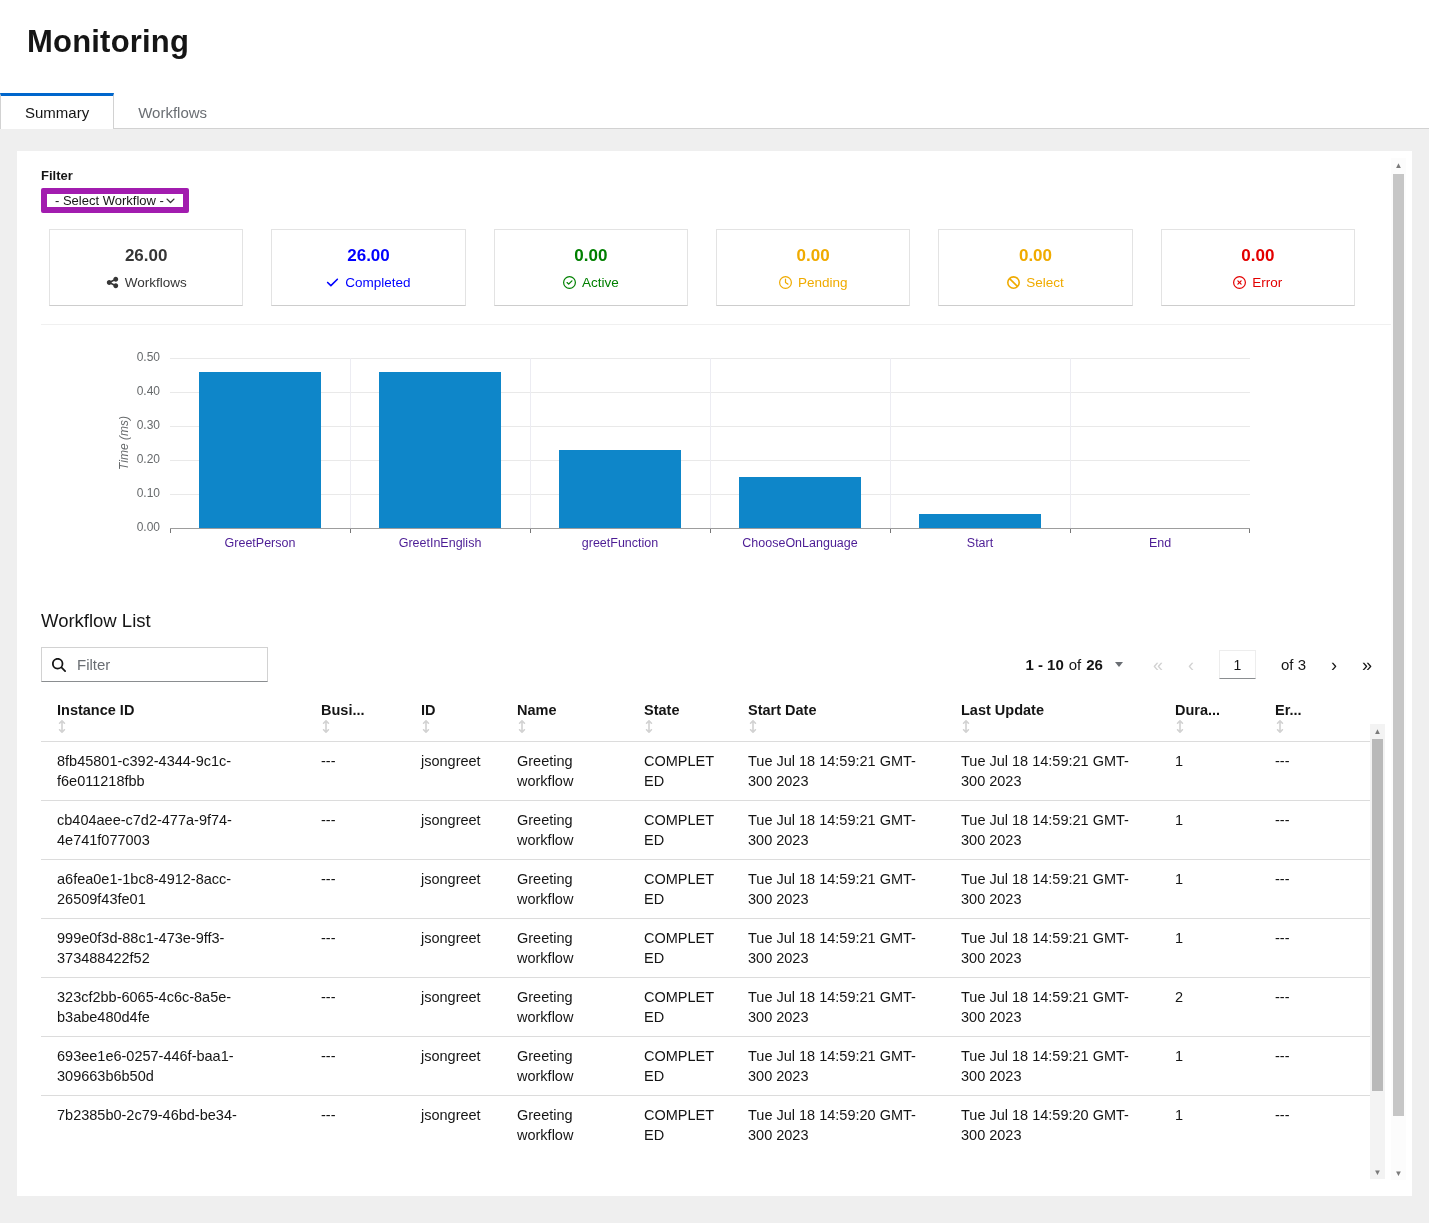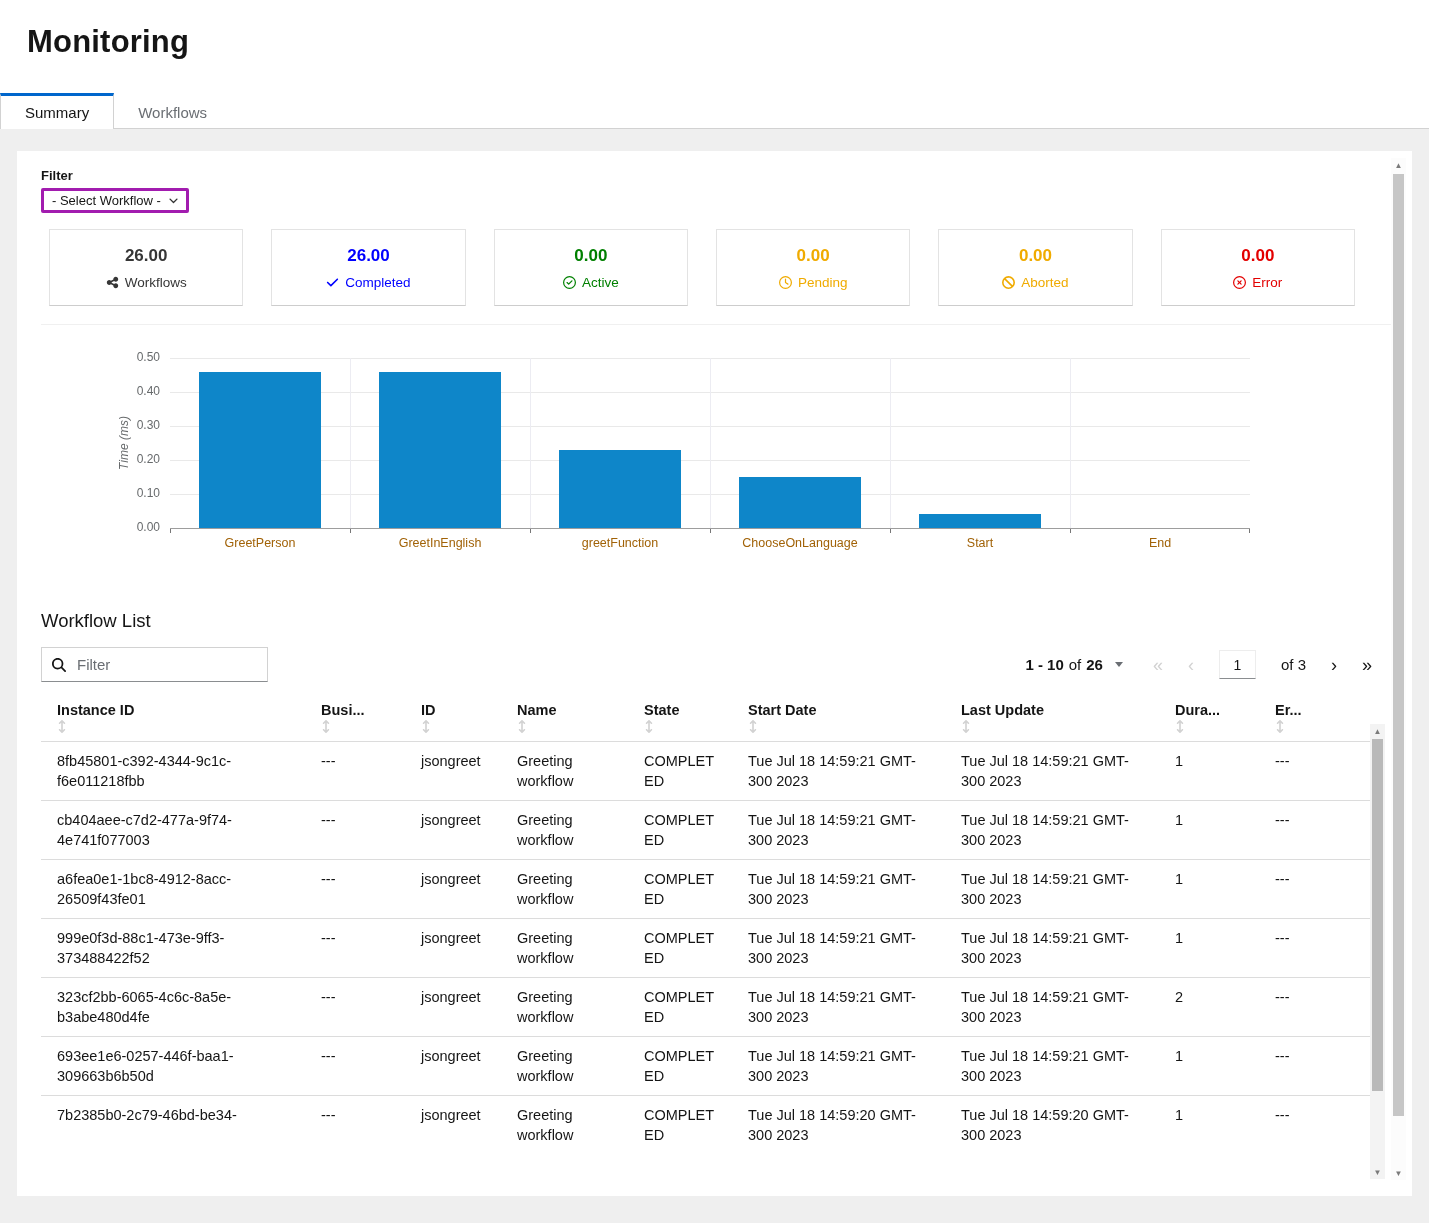--- a/index.html
+++ b/index.html
@@ -13,21 +13,21 @@
   .page-title { padding: 24px 0 0 27px; font-size: 31px; font-weight: 600; letter-spacing: .2px; }
   .tabs { margin-top: 33px; display: flex; border-bottom: 1px solid #d2d2d2; height: 36px; background: #fff; text-align: right; }
   .tab { padding: 0 24px; display: flex; align-items: center; font-size: 15px; cursor: pointer; border-top: 3px solid transparent; }
   .tab.active { border-top: 3px solid #0066cc; border-left: 1px solid #d2d2d2; border-right: 1px solid #d2d2d2; margin-bottom: -1px; background: #fff; color: #151515; }
   .tab.inactive { color: #6a6e73; }
   
   .main { background: #efefef; padding: 22px 17px 0; }
   .panel { background: #fff; width: 1395px; height: 1045px; position: relative; overflow: hidden; padding: 17px 0 0 24px; }
   
   .filter-label { font-size: 13px; font-weight: 700; }
-  .select { margin-top: 5px; width: 148px; height: 25px; border: 3px solid #a21caf; border-radius: 2px; background: #fff;
+  .select { margin-top: 5px; width: 148px; height: 25px; border: 6px solid #a21caf; border-radius: 2px; background: #fff;
     display: flex; align-items: center; justify-content: space-between; padding: 0 7px 0 8px; font-size: 13px; cursor: pointer; }
   
   .cards { display: flex; gap: 20px; margin-top: 16px; width: 1314px; }
   .card { flex: 1; background: #fff; border: 1px solid #e3e3e3; border-bottom-color: #cdcdcd; height: 77px;
     display: flex; flex-direction: column; align-items: center; justify-content: center; gap: 9px; margin-left: 8px; }
   .card-value { font-size: 17px; font-weight: 700; }
   .card-label-row { display: flex; align-items: center; gap: 6px; font-size: 13.5px; }
   .icn svg { display: block; }
   .divider { border-top: 1px solid #f0f0f0; margin-top: 18px; width: 1360px; }
   
@@ -36,21 +36,21 @@
   .plot { position: relative; width: 1080px; height: 170px; }
   .gridline-h { position: absolute; left: 0; width: 1080px; height: 1px; background: #e9e9e9; z-index: 0; }
   .gridline-h.axis { background: #9d9d9d; z-index: 2; }
   .gridline-v { position: absolute; top: 0; width: 1px; height: 170px; background: #ececf2; z-index: 0; }
   .ytick { position: absolute; left: -55px; width: 45px; text-align: right; font-size: 12px; color: #676a6c; }
   .tickmark { position: absolute; bottom: -5px; width: 1px; height: 5px; background: #777; }
   .bar { position: absolute; bottom: 0; width: 122px; z-index: 1; }
   .y-axis-title { position: absolute; left: -46px; top: 85px; transform: translate(-50%,-50%) rotate(-90deg);
     white-space: nowrap; font-style: italic; font-size: 12px; color: #676a6c; }
   .xlabels { display: flex; width: 1080px; margin-left: 129px; padding-top: 8px; }
-  .xlab { width: 180px; text-align: center; font-size: 12.5px; color: #a16207; }
+  .xlab { width: 180px; text-align: center; font-size: 12.5px; color: #4c1d95; }
   
   .wf-heading { margin-top: 60px; font-size: 18.5px; font-weight: 400; }
   .toolbar { margin-top: 15px; width: 1331px; display: flex; justify-content: space-between; align-items: center; }
   .search { width: 227px; height: 35px; border: 1px solid #d2d2d2; border-bottom-color: #8a8d90; background: #fff;
     display: flex; align-items: center; gap: 9px; padding: 0 8px 0 10px; }
   .search input { border: none; outline: none; flex: 1; font-size: 15px; font-family: inherit; color: #151515; min-width: 0; }
   .search input::placeholder { color: #6a6e73; }
   .pagination { display: flex; align-items: center; gap: 30px; font-size: 15px; }
   .range { display: flex; align-items: center; gap: 5px; cursor: pointer; }
   .range .num { font-weight: 700; }
@@ -156,21 +156,21 @@
           </div>
         </div>
         <div class="card" style="color: rgb(240, 171, 0);">
           <div class="card-value">0.00</div>
           <div class="card-label-row">
             <span class="icn">
               <svg width="13" height="13" viewBox="0 0 512 512" fill="currentColor">
                 <path d="M367.2 412.5L99.5 144.8C77.1 176.1 64 214.5 64 256c0 106 86 192 192 192c41.5 0 79.9-13.1 111.2-35.5zm45.3-45.3C434.9 335.9 448 297.5 448 256c0-106-86-192-192-192c-41.5 0-79.9 13.1-111.2 35.5L412.5 367.2zM0 256a256 256 0 1 1 512 0A256 256 0 1 1 0 256z"></path>
               </svg>
             </span>
-            <span>Aborted</span>
+            <span>Select</span>
           </div>
         </div>
         <div class="card" style="color: rgb(227, 0, 0);">
           <div class="card-value">0.00</div>
           <div class="card-label-row">
             <span class="icn">
               <svg width="13" height="13" viewBox="0 0 512 512" fill="currentColor">
                 <path d="M256 48a208 208 0 1 1 0 416 208 208 0 1 1 0-416zm0 464A256 256 0 1 0 256 0a256 256 0 1 0 0 512zM175 175c-9.4 9.4-9.4 24.6 0 33.9l47 47-47 47c-9.4 9.4-9.4 24.6 0 33.9s24.6 9.4 33.9 0l47-47 47 47c9.4 9.4 24.6 9.4 33.9 0s9.4-24.6 0-33.9l-47-47 47-47c9.4-9.4 9.4-24.6 0-33.9s-24.6-9.4-33.9 0l-47 47-47-47c-9.4-9.4-24.6-9.4-33.9 0z"></path>
               </svg>
             </span>

